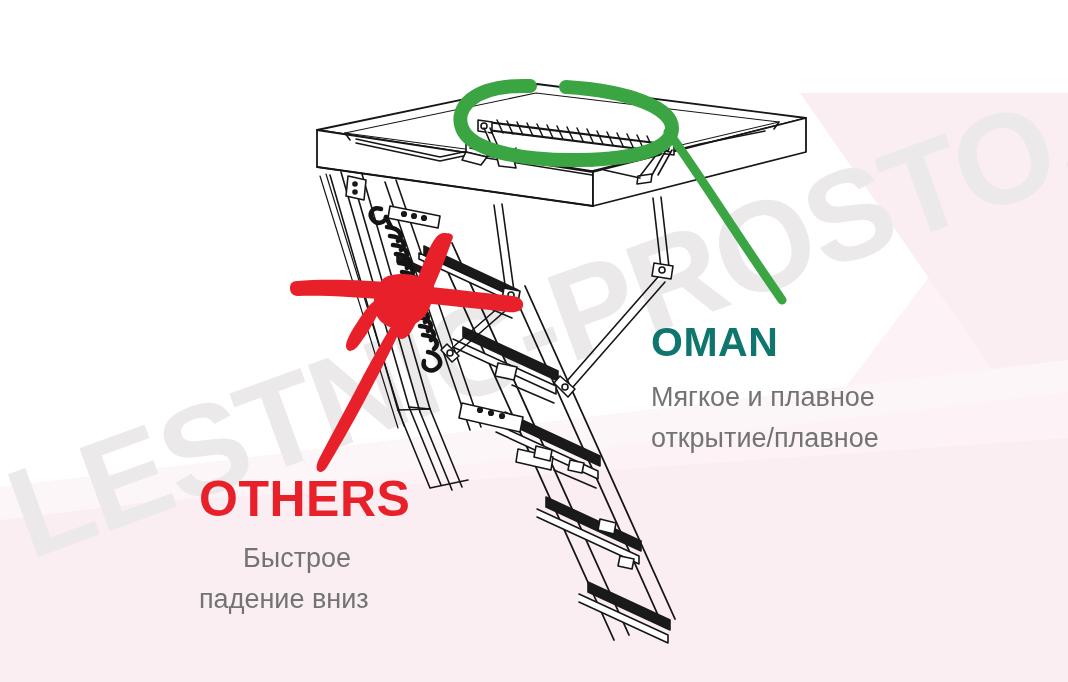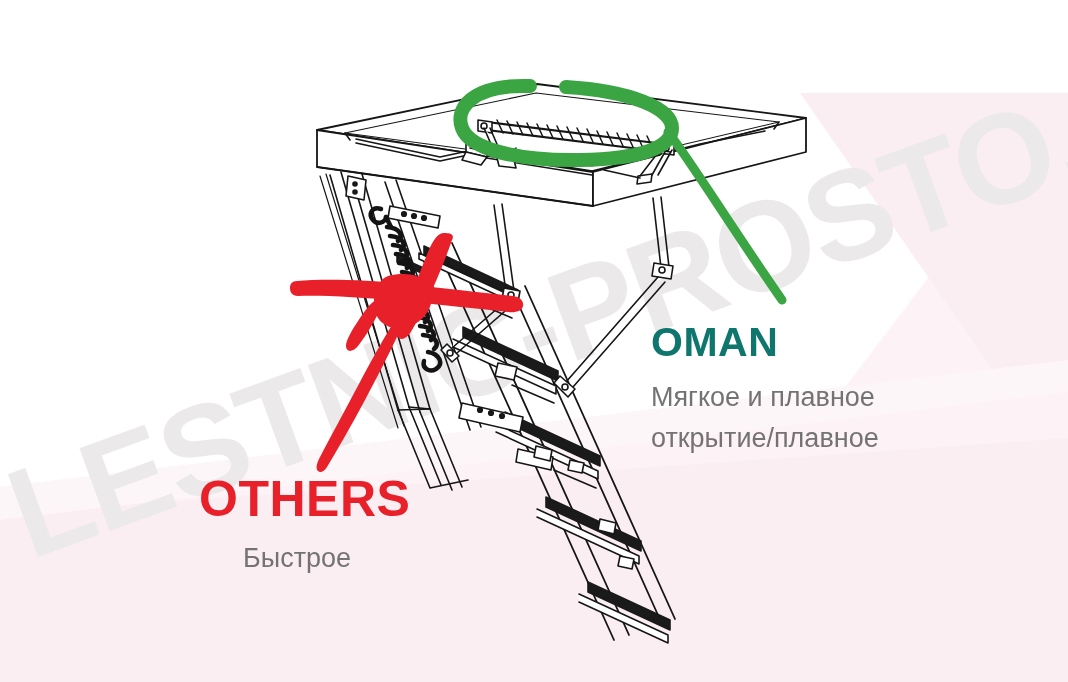--- a/index.html
+++ b/index.html
@@ -303,17 +303,18 @@
 
     <div class="label-block" id="oman-block">
       <div class="headline green">OMAN</div>
       <div class="sub-line" style="margin-top:14px;">Мягкое и плавное</div>
       <div class="sub-line">открытие/плавное</div>
     </div>
 
     <div class="label-block" id="others-block">
       <div class="headline red">OTHERS</div>
       <div class="sub-line" style="margin-top:14px;margin-left:44px;">Быстрое</div>
+      <div class="sub-line">падение вниз</div>
     </div>
 
   </div>
 
 </div>
 
 </body></html>

